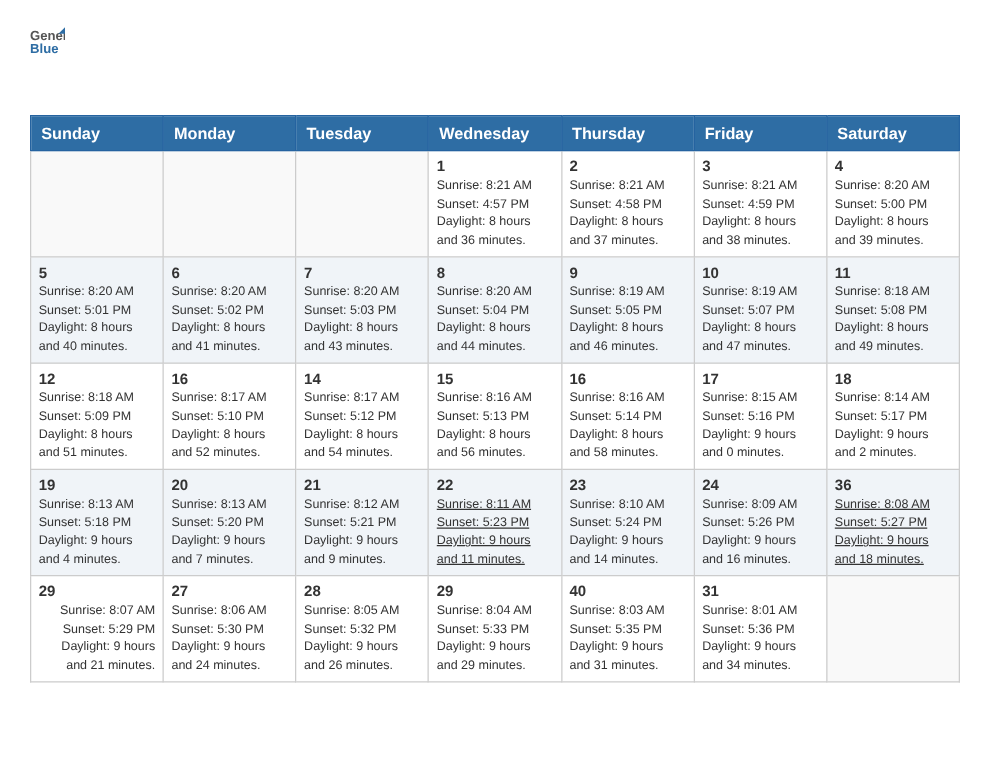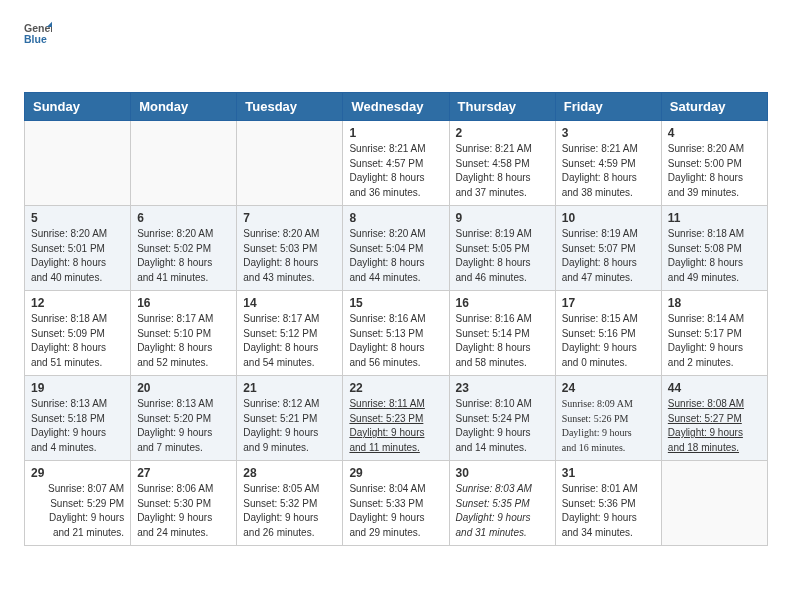--- a/index.html
+++ b/index.html
@@ -282,27 +282,27 @@
         </td>
         <td class="alt-row">
           <span class="day-number">23</span>
           <div class="day-info" style="white-space: pre-line;">Sunrise: 8:10 AM
 Sunset: 5:24 PM
 Daylight: 9 hours
 and 14 minutes.</div>
         </td>
         <td class="alt-row">
           <span class="day-number">24</span>
-          <div class="day-info" style="white-space: pre-line; font-family: Liberation Serif, serif;">Sunrise: 8:09 AM
+          <div class="day-info" style="white-space: pre-line;">Sunrise: 8:09 AM
 Sunset: 5:26 PM
 Daylight: 9 hours
 and 16 minutes.</div>
         </td>
         <td class="alt-row">
-          <span class="day-number">44</span>
+          <span class="day-number">36</span>
           <div class="day-info" style="white-space: pre-line; text-decoration: underline;">Sunrise: 8:08 AM
 Sunset: 5:27 PM
 Daylight: 9 hours
 and 18 minutes.</div>
         </td>
       </tr>
       <tr>
         <td>
           <span class="day-number">29</span>
           <div class="day-info" style="white-space: pre-line; text-align: right;">Sunrise: 8:07 AM
@@ -325,22 +325,22 @@
 and 26 minutes.</div>
         </td>
         <td>
           <span class="day-number">29</span>
           <div class="day-info" style="white-space: pre-line;">Sunrise: 8:04 AM
 Sunset: 5:33 PM
 Daylight: 9 hours
 and 29 minutes.</div>
         </td>
         <td>
-          <span class="day-number">30</span>
-          <div class="day-info" style="white-space: pre-line; font-style: italic;">Sunrise: 8:03 AM
+          <span class="day-number">40</span>
+          <div class="day-info" style="white-space: pre-line;">Sunrise: 8:03 AM
 Sunset: 5:35 PM
 Daylight: 9 hours
 and 31 minutes.</div>
         </td>
         <td>
           <span class="day-number">31</span>
           <div class="day-info" style="white-space: pre-line;">Sunrise: 8:01 AM
 Sunset: 5:36 PM
 Daylight: 9 hours
 and 34 minutes.</div>

